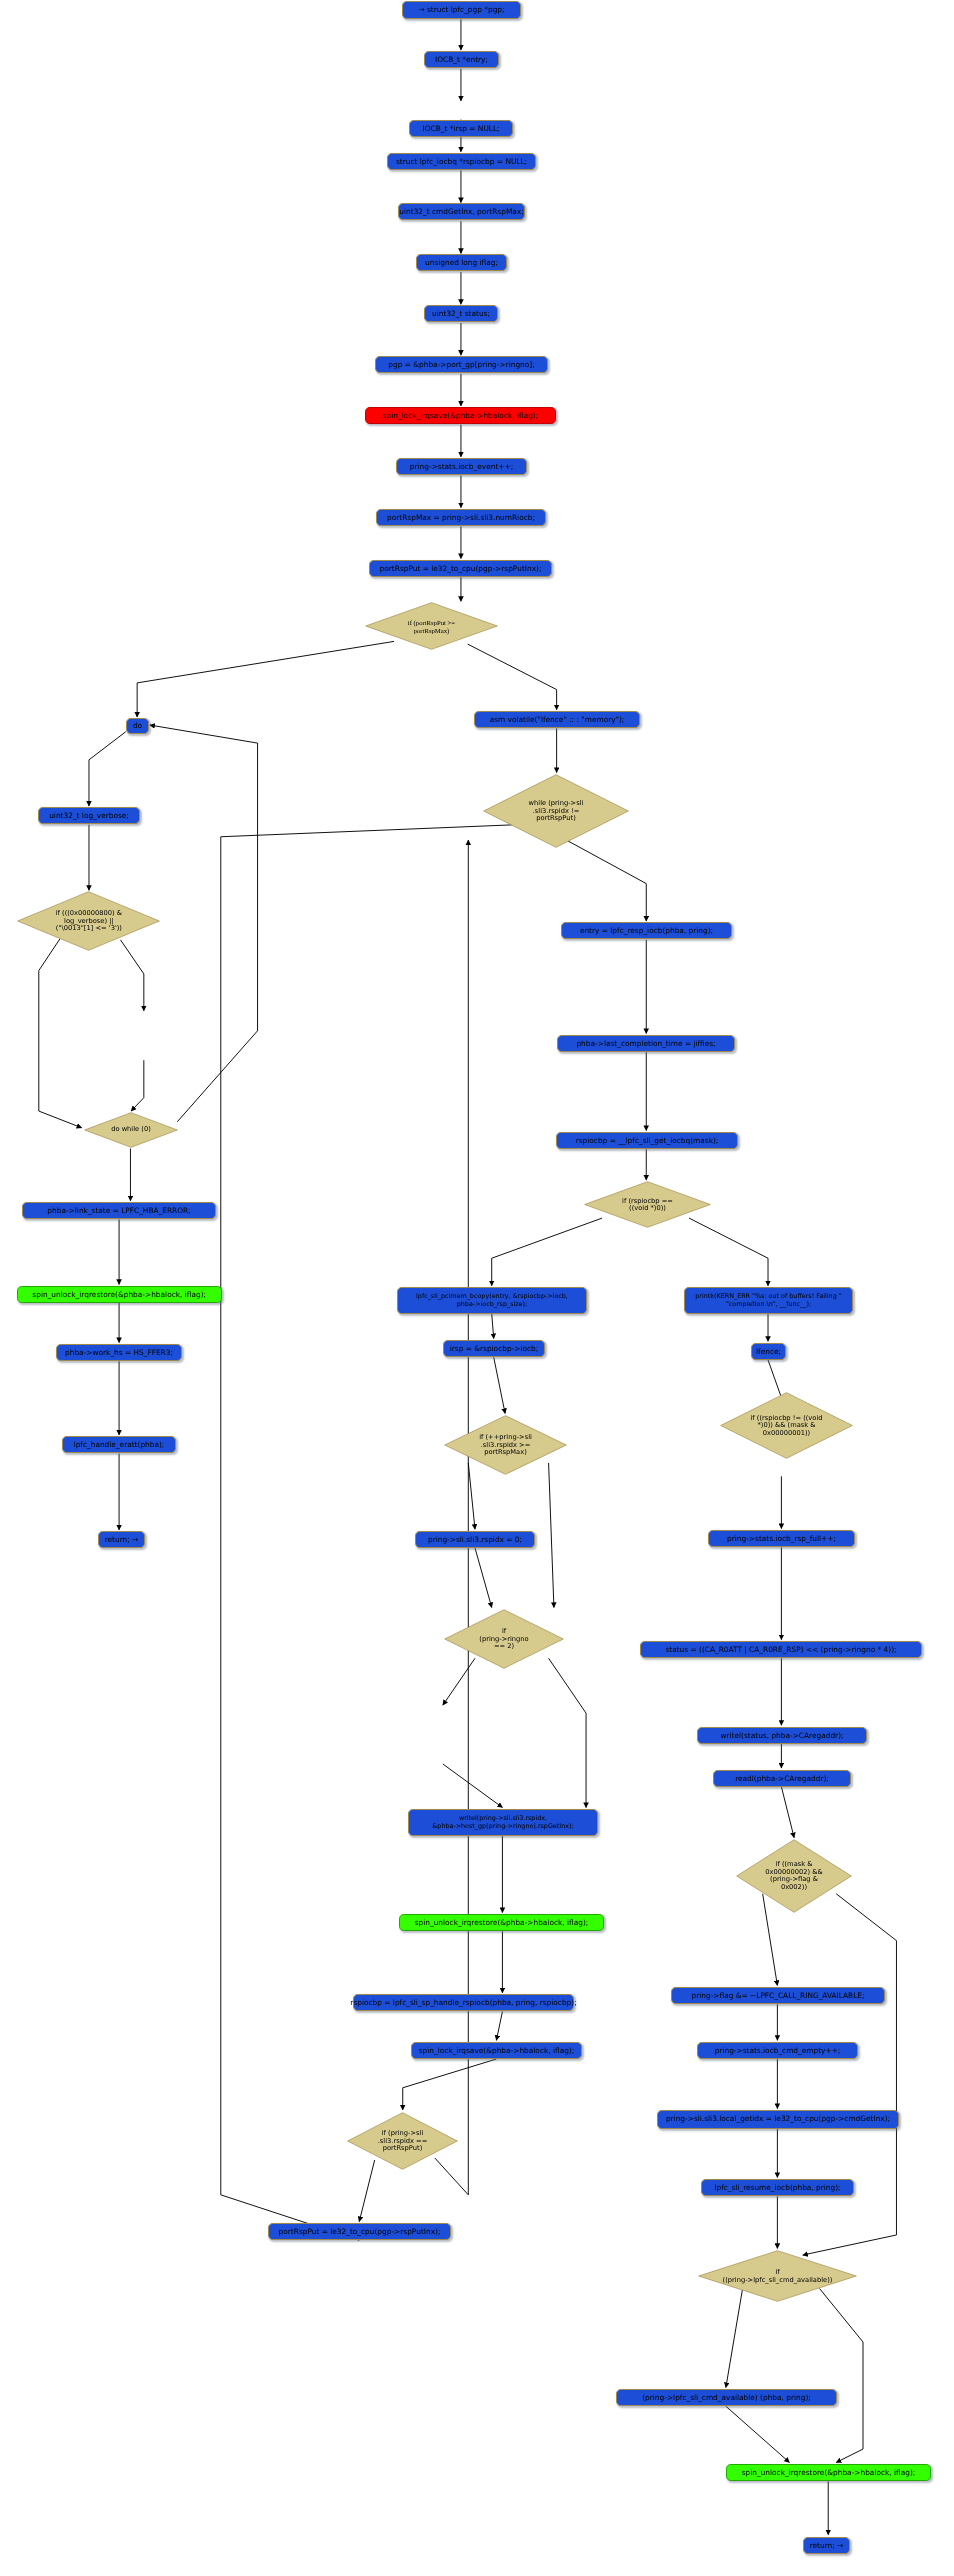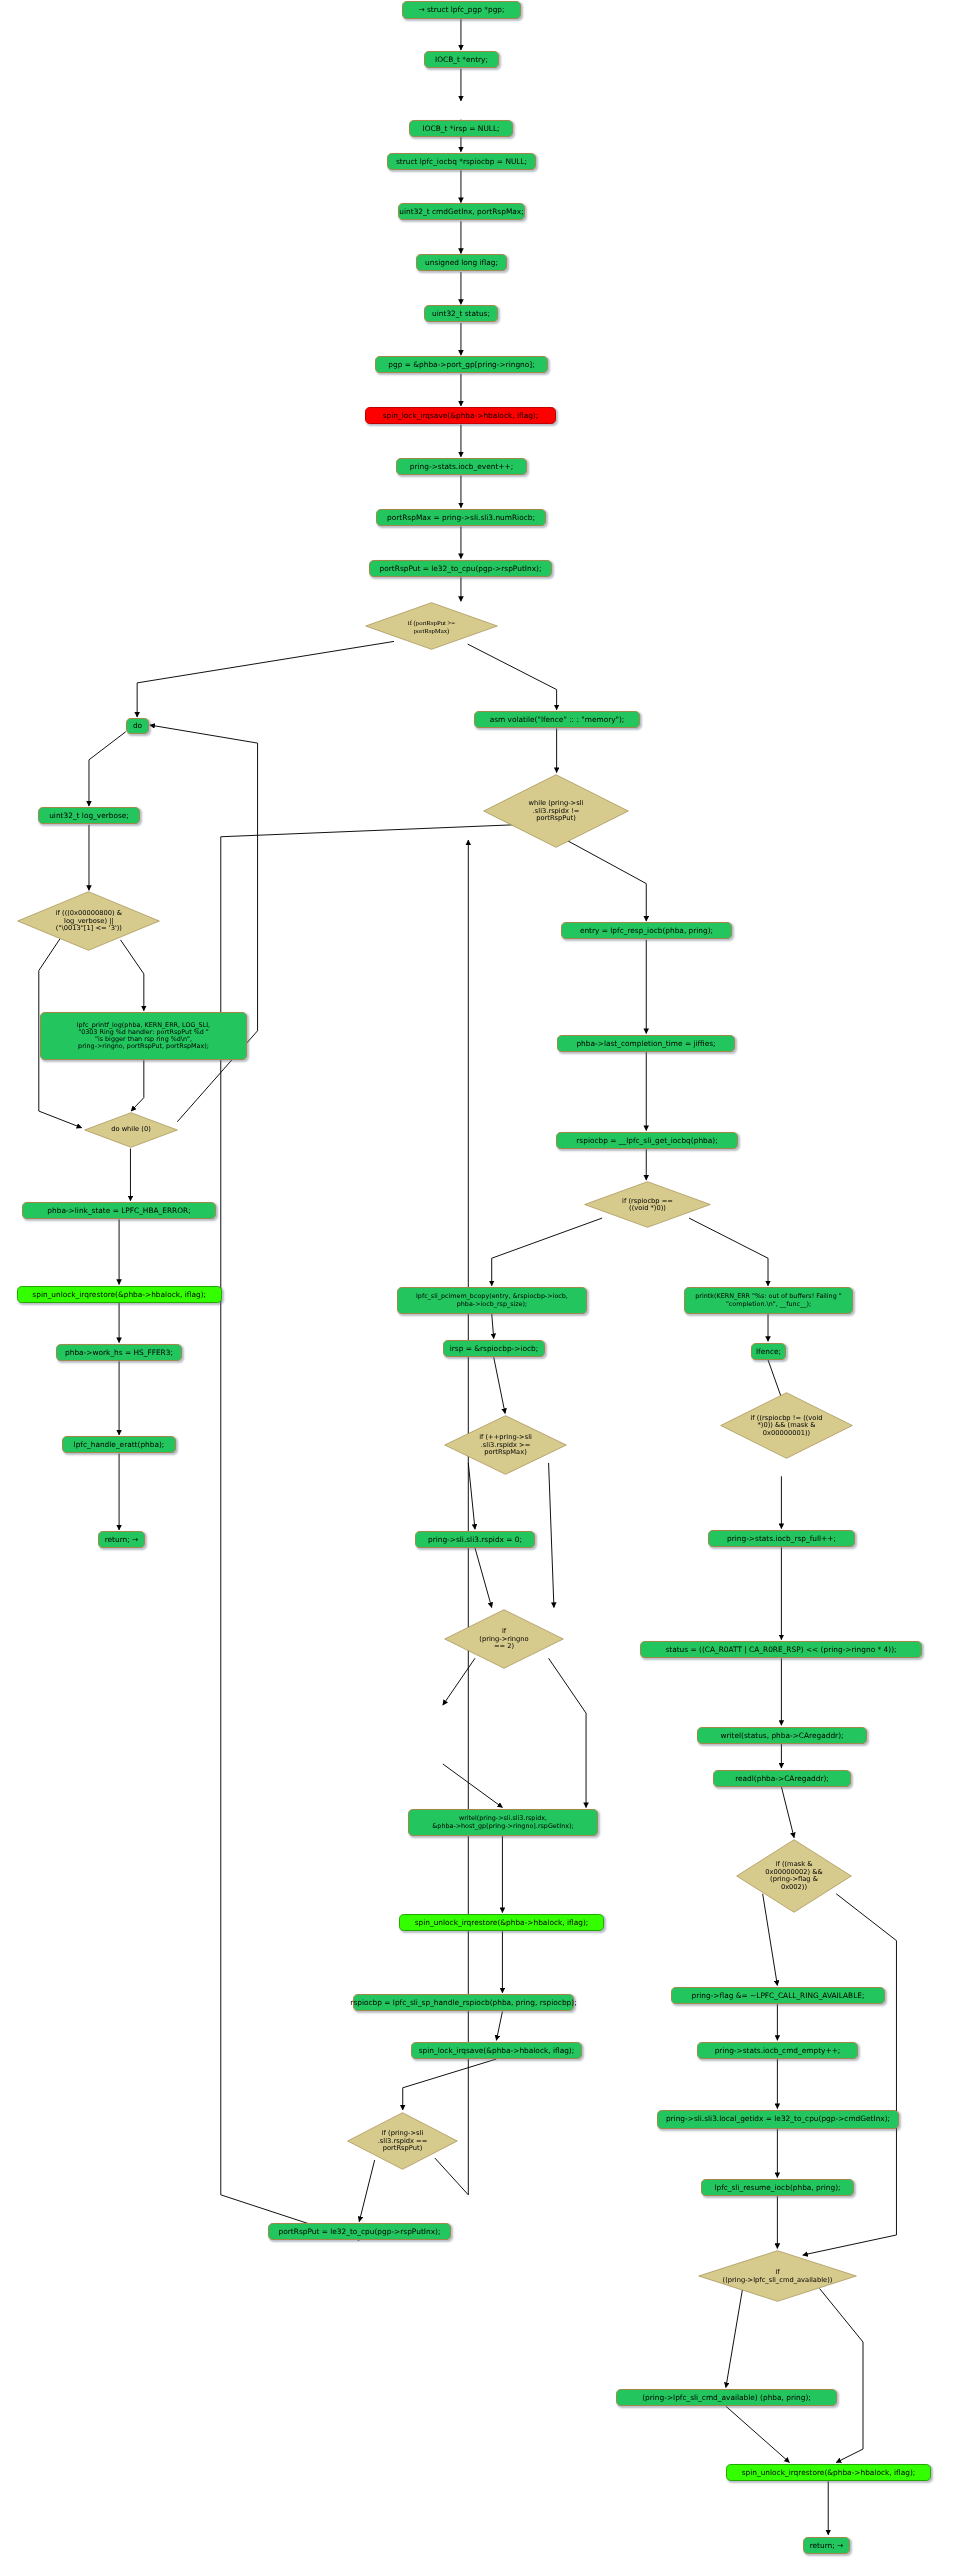--- a/index.html
+++ b/index.html
@@ -32,21 +32,21 @@
     position: absolute;
     box-sizing: border-box;
     text-align: center;
     line-height: 1.12;
     white-space: pre;
     color: #000000;
     z-index: 5;
   }
   
   .act {
-    background: #22c55e;
+    background: #1d4ed8;
     border: 0.7px solid #A08A4A;
     border-radius: 4.7px;
     box-shadow: 1.3px 1.3px 2px rgba(100,110,130,0.45);
     padding: 2px 4px;
     display: flex;
     align-items: center;
     justify-content: center;
   }
   .act.red {
     background: #FF0000;
@@ -194,24 +194,20 @@
     <div class="node act" style="left: 126px; top: 718px; width: 23px; height: 16px; font-size: 7.4px;"><span>do</span></div>
     <div class="node act" style="left: 38px; top: 807px; width: 102px; height: 17.4px; font-size: 7.4px;"><span>uint32_t log_verbose;</span></div>
     <div class="dwrap" style="left: 17.4px; top: 891px; width: 143px; height: 60px;">
       <svg class="diamond" viewBox="0 0 214 90" preserveAspectRatio="none">
         <polygon points="107,1 213,45 107,89 1,45" fill="#D6CA8D" stroke="#A08A4A" stroke-width="1"></polygon>
       </svg>
       <div class="dtext" style="font-size: 6.7px;">if (((0x00000800) &amp;
 log_verbose) ||
 ("\0013"[1] &lt;= '3'))</div>
     </div>
-    <div class="node act" style="left: 40px; top: 1012px; width: 207px; height: 48px; font-size: 6.4px;"><span>lpfc_printf_log(phba, KERN_ERR, LOG_SLI,
-"0303 Ring %d handler: portRspPut %d "
-"is bigger than rsp ring %d\n",
-pring-&gt;ringno, portRspPut, portRspMax);</span></div>
     <div class="dwrap" style="left: 84px; top: 1112px; width: 94px; height: 36px;">
       <svg class="diamond" viewBox="0 0 140 54" preserveAspectRatio="none">
         <polygon points="70,1 139,27 70,53 1,27" fill="#D6CA8D" stroke="#A08A4A" stroke-width="1"></polygon>
       </svg>
       <div class="dtext" style="font-size: 6.7px;">do while (0)</div>
     </div>
     <div class="node act" style="left: 22px; top: 1202px; width: 194px; height: 17.4px; font-size: 7.4px;"><span>phba-&gt;link_state = LPFC_HBA_ERROR;</span></div>
     <div class="node act green" style="left: 16.7px; top: 1286px; width: 205px; height: 17.4px; font-size: 7.4px;"><span>spin_unlock_irqrestore(&amp;phba-&gt;hbalock, iflag);</span></div>
     <div class="node act" style="left: 56px; top: 1344px; width: 126px; height: 17.4px; font-size: 7.4px;"><span>phba-&gt;work_hs = HS_FFER3;</span></div>
     <div class="node act" style="left: 62px; top: 1436px; width: 114px; height: 17.4px; font-size: 7.4px;"><span>lpfc_handle_eratt(phba);</span></div>
@@ -220,21 +216,21 @@
     <div class="dwrap" style="left: 483px; top: 774px; width: 146px; height: 74px;">
       <svg class="diamond" viewBox="0 0 218 110" preserveAspectRatio="none">
         <polygon points="109,1 217,55 109,109 1,55" fill="#D6CA8D" stroke="#A08A4A" stroke-width="1"></polygon>
       </svg>
       <div class="dtext" style="font-size: 6.7px;">while (pring-&gt;sli
 .sli3.rspidx !=
 portRspPut)</div>
     </div>
     <div class="node act" style="left: 561px; top: 922px; width: 171px; height: 17.4px; font-size: 7.4px;"><span>entry = lpfc_resp_iocb(phba, pring);</span></div>
     <div class="node act" style="left: 557px; top: 1035px; width: 178px; height: 17.4px; font-size: 7.4px;"><span>phba-&gt;last_completion_time = jiffies;</span></div>
-    <div class="node act" style="left: 556px; top: 1132px; width: 182px; height: 17.4px; font-size: 7.4px;"><span>rspiocbp = __lpfc_sli_get_iocbq(phba);</span></div>
+    <div class="node act" style="left: 556px; top: 1132px; width: 182px; height: 17.4px; font-size: 7.4px;"><span>rspiocbp = __lpfc_sli_get_iocbq(mask);</span></div>
     <div class="dwrap" style="left: 584px; top: 1181px; width: 127px; height: 47px;">
       <svg class="diamond" viewBox="0 0 190 70" preserveAspectRatio="none">
         <polygon points="95,1 189,35 95,69 1,35" fill="#D6CA8D" stroke="#A08A4A" stroke-width="1"></polygon>
       </svg>
       <div class="dtext" style="font-size: 6.7px;">if (rspiocbp ==
 ((void *)0))</div>
     </div>
     <div class="node act" style="left: 397px; top: 1287px; width: 190px; height: 27px; font-size: 6.4px;"><span>lpfc_sli_pcimem_bcopy(entry, &amp;rspiocbp-&gt;iocb,
 phba-&gt;iocb_rsp_size);</span></div>
     <div class="node act" style="left: 443px; top: 1340px; width: 102px; height: 17.4px; font-size: 7.4px;"><span>irsp = &amp;rspiocbp-&gt;iocb;</span></div>

